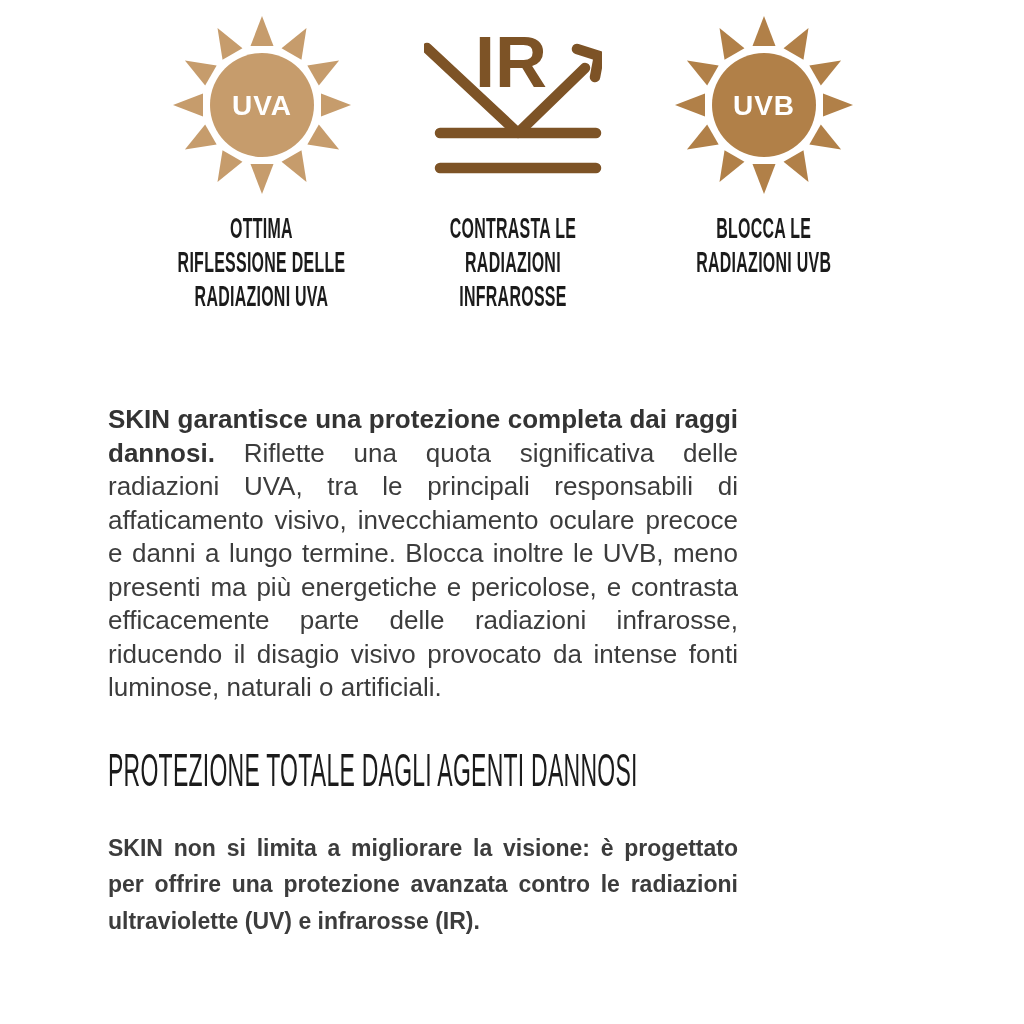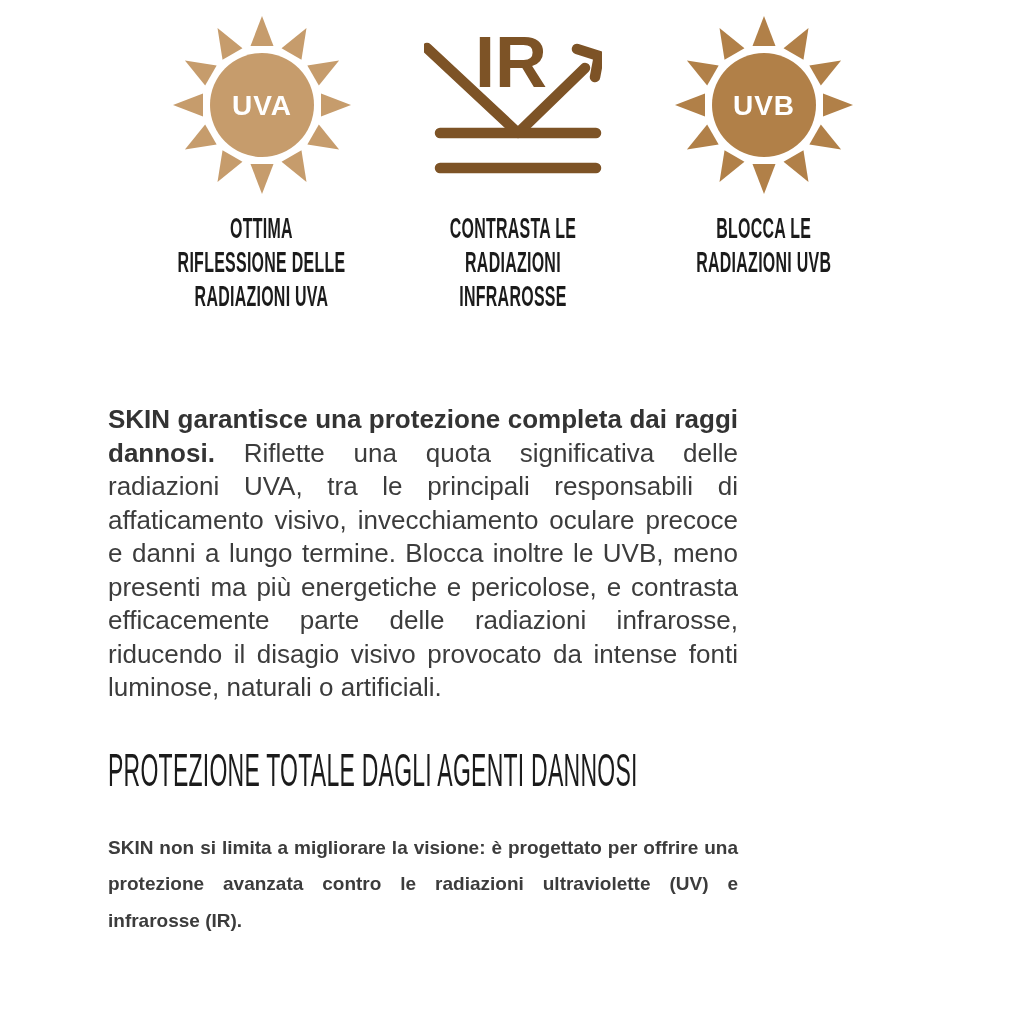--- a/index.html
+++ b/index.html
@@ -77,21 +77,21 @@
   }
   .condense-h {
     display: inline-block;
     white-space: nowrap;
     letter-spacing: 0.5px;
     transform: scaleX(0.5);
     transform-origin: 0 50%;
   }
   .closing {
     margin: 35px 0 0 0;
-    font-size: 19px;
+    font-size: 23px;
     line-height: 36.5px;
     font-weight: bold;
     color: #3c3c3c;
     text-align: justify;
   }
   .hidden-defs { position: absolute; width: 0; height: 0; }
 </style>
 </head>
 <body>
 

